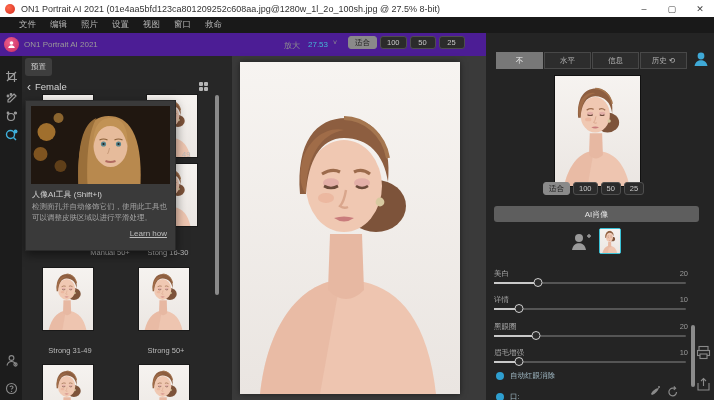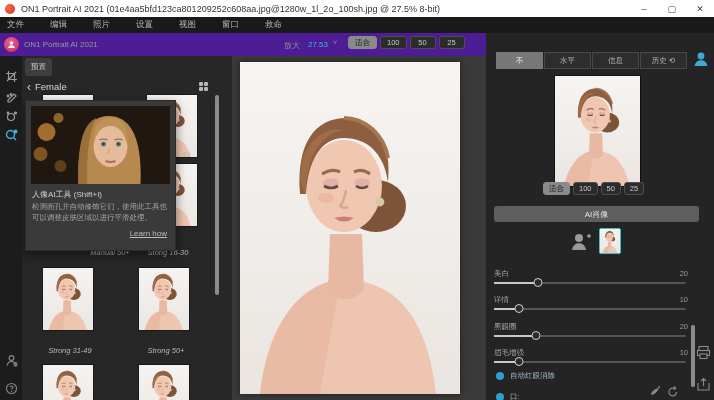--- a/index.html
+++ b/index.html
@@ -7,21 +7,21 @@
   #app{position:relative;width:714px;height:400px;background:#262626;overflow:hidden;}
 
   
   .titlebar{position:absolute;left:0;top:0;width:714px;height:17px;background:#ffffff;display:flex;align-items:center;}
   .logo{width:10px;height:10px;border-radius:50%;margin:0 6px 0 5px;background:radial-gradient(circle at 35% 35%,#ff6a4d,#d42a1e);}
   .wtitle{font-size:9px;color:#333;white-space:nowrap;}
   .wctrls{margin-left:auto;display:flex;align-items:center;height:100%;}
   .wbtn{width:28px;height:100%;display:flex;align-items:center;justify-content:center;font-size:9px;color:#444;cursor:default;}
 
   
-  .menubar{position:absolute;left:0;top:17px;width:714px;height:16px;background:#191919;display:flex;align-items:center;gap:26px;padding-left:7px;}
+  .menubar{position:absolute;left:0;top:17px;width:714px;height:16px;background:#191919;display:flex;align-items:center;gap:14px;padding-left:19px;}
   .menu-item{font-size:8.5px;color:#b5b5b5;}
 
   
   .appheader{position:absolute;left:0;top:33px;width:714px;height:23px;background:#4c1d95;}
   .avatar{position:absolute;left:4px;top:4px;width:15px;height:15px;border-radius:50%;background:radial-gradient(circle at 40% 35%,#ec5f8d,#c92a5e);display:flex;align-items:center;justify-content:center;}
   .avatar svg{width:9px;height:9px;}
   .appname{position:absolute;left:24px;top:7px;font-size:8px;color:#9a9a9a;}
   .zoomlabel{position:absolute;left:284px;top:7px;font-size:8px;color:#8f8f8f;}
   .zoomvalue{position:absolute;left:308px;top:7px;font-size:8px;color:#45b4d6;}
   .zoomcaret{position:absolute;left:333px;top:6px;font-size:7px;color:#8f8f8f;}
@@ -38,21 +38,21 @@
   .leftpanel{position:absolute;left:22px;top:56px;width:210px;height:344px;background:#272727;overflow:hidden;}
   .presets-tab{position:absolute;left:3px;top:2px;height:14px;padding:9px 6px;background:#3e3e3e;border-radius:3px;color:#cfcfcf;font-size:7.5px;display:flex;align-items:center;}
   .lp-header{position:absolute;left:0;top:22px;width:210px;height:17px;display:flex;align-items:center;}
   .chev{color:#cfcfcf;font-size:12px;margin-left:5px;line-height:10px;}
   .cat{color:#d5d5d5;font-size:9.5px;margin-left:4px;text-align:center;}
   .grid-icon{position:absolute;right:24px;top:4px;width:9px;height:9px;display:grid;grid-template-columns:4px 4px;grid-template-rows:4px 4px;gap:1px;}
   .grid-icon i{background:#b5b5b5;border-radius:1px;}
   .lp-scroll{position:absolute;right:13px;top:39px;width:4px;height:200px;background:#8b8b8b;border-radius:2px;}
   .thumb{position:absolute;width:50px;height:62px;background:#f2efec;box-shadow:0 0 0 1px #191919;}
   .thumb svg{width:100%;height:100%;display:block;}
-  .plabel{position:absolute;font-size:7.5px;color:#b9b9b9;white-space:nowrap;transform:translateX(-50%);font-style:italic;}
+  .plabel{position:absolute;font-size:7.5px;color:#b9b9b9;white-space:nowrap;transform:translateX(-50%);}
   .search{position:absolute;left:0;top:328px;width:210px;height:16px;display:flex;align-items:center;justify-content:center;gap:4px;background:rgba(39,39,39,.6);}
   .search svg{width:9px;height:9px;}
   .search input{background:transparent;border:none;outline:none;color:#9a9a9a;font-size:8px;width:60px;}
   .search input::placeholder{color:#8a8a8a;}
 
   
   .tooltip{position:absolute;left:3px;top:44px;width:151px;height:151px;background:#3a3a3a;border:1px solid #2a2a2a;box-shadow:0 4px 10px rgba(0,0,0,.5);z-index:5;}
   .tt-img{position:absolute;left:5px;top:5px;width:139px;height:78px;}
   .tt-img svg{width:100%;height:100%;display:block;}
   .tt-title{position:absolute;left:6px;top:88px;font-size:8px;color:#d0d0d0;}

